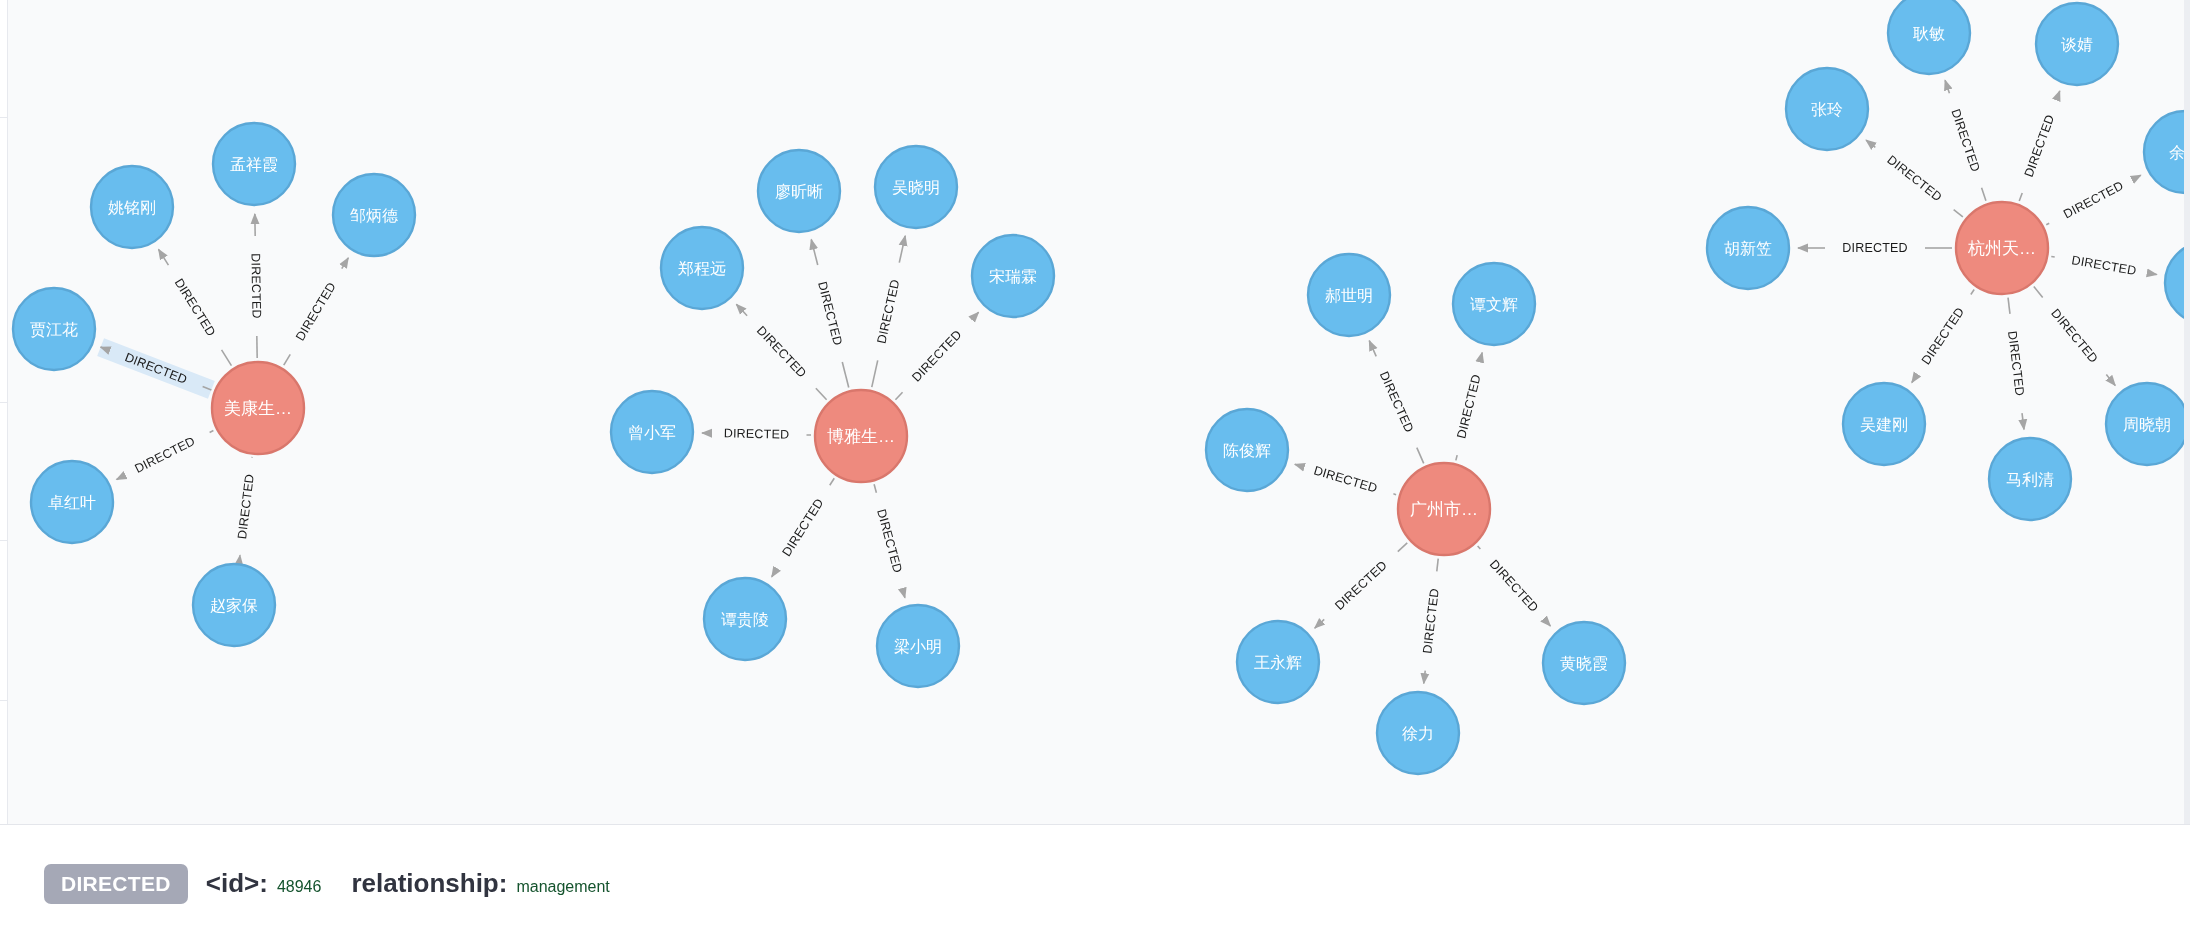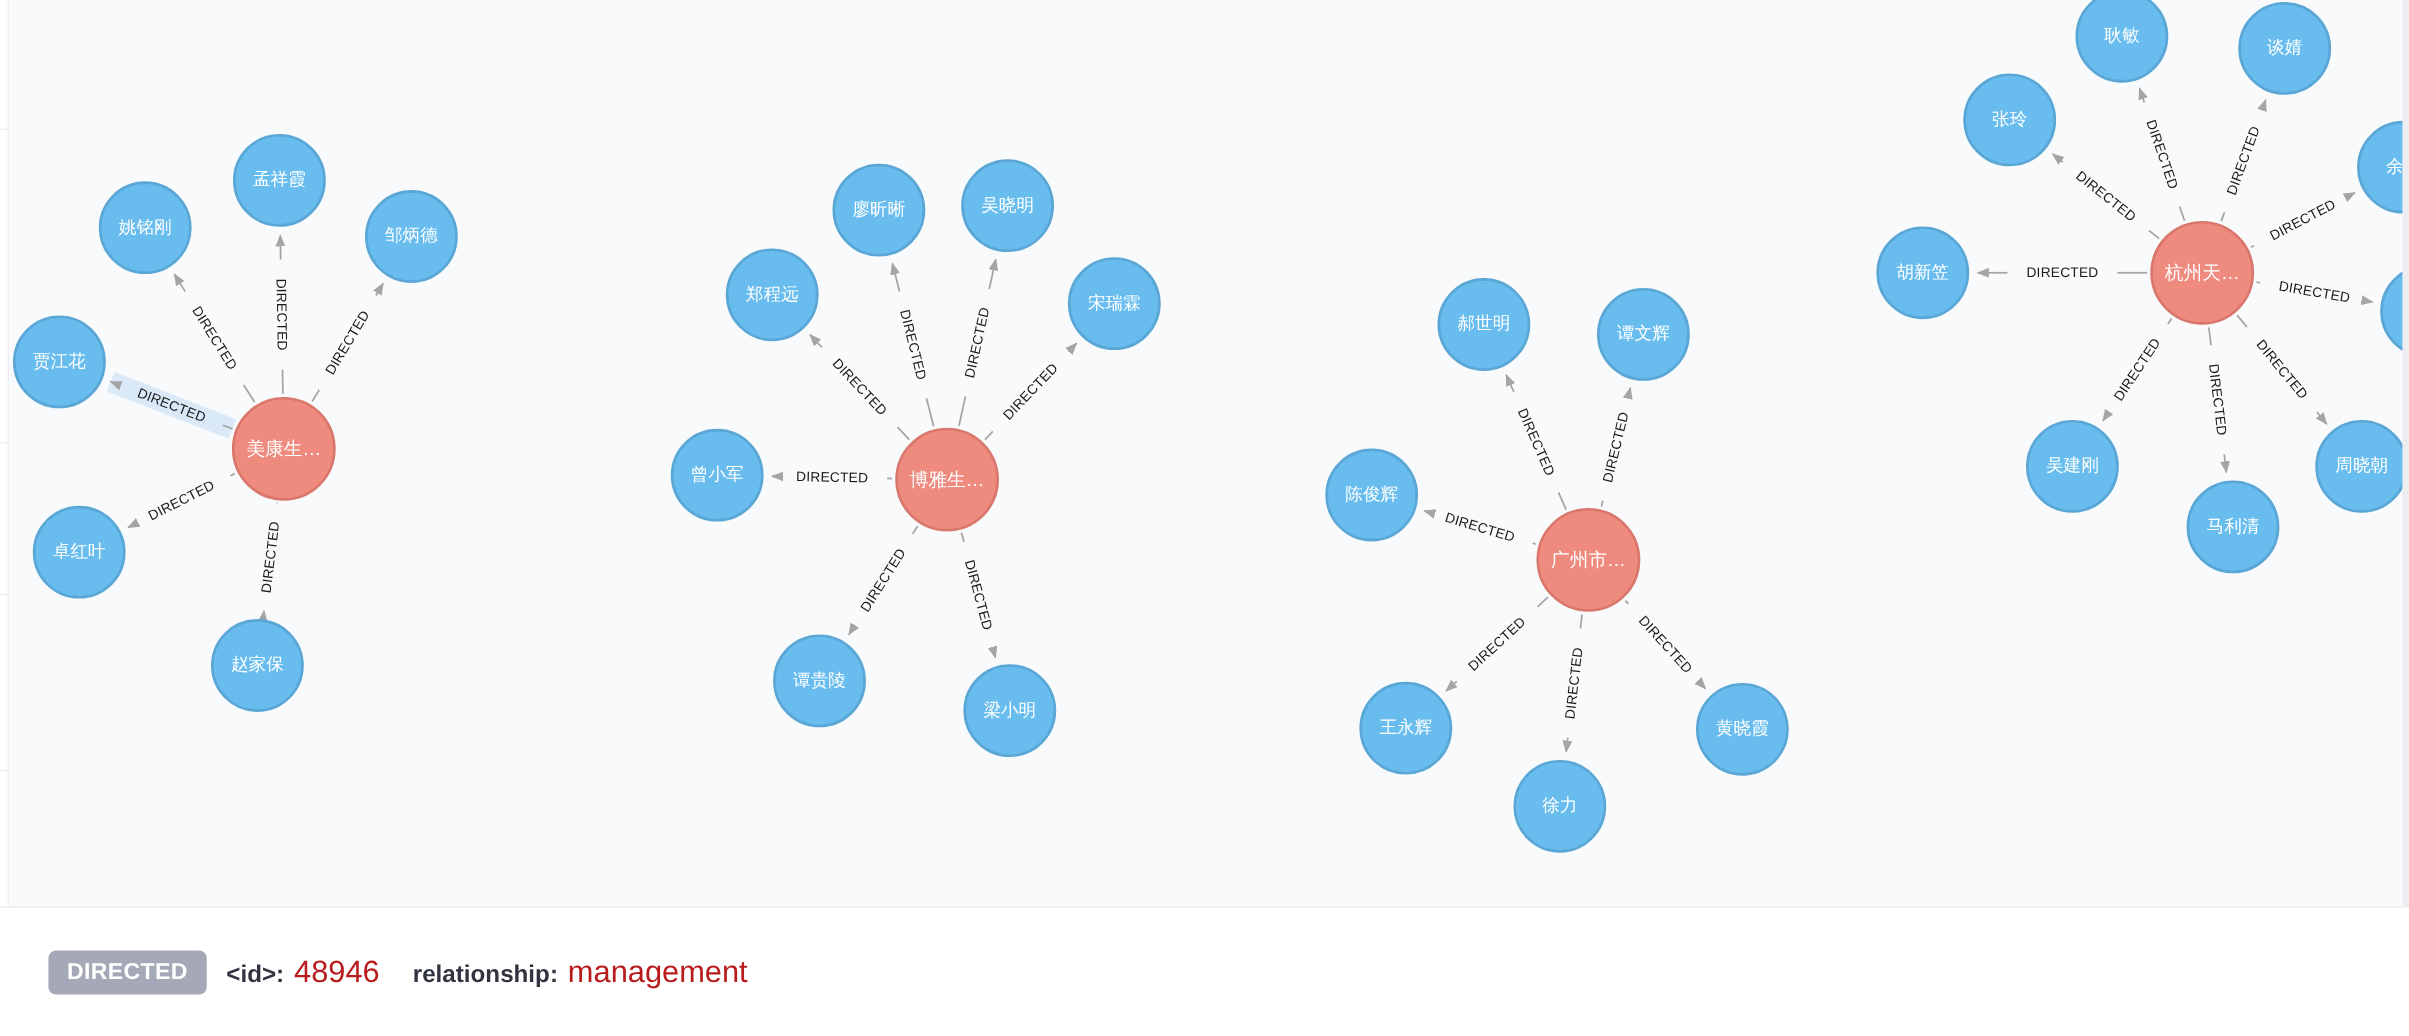--- a/index.html
+++ b/index.html
@@ -123,27 +123,27 @@
     line-height: 1;
     white-space: nowrap;
   }
   .prop {
     display: flex;
     align-items: baseline;
     gap: 9px;
     white-space: nowrap;
   }
   .prop-key {
-    font-size: 22px;
+    font-size: 26px;
     font-weight: bold;
     color: #313440;
   }
   .prop-val {
-    font-size: 28px;
-    color: #b91c1c;
+    font-size: 16px;
+    color: #14532d;
     font-weight: normal;
   }
   .prop-group { display:flex; align-items:baseline; gap: 30px; }
 </style>
 </head>
 <body>
 
 <div id="app">
 
   <div id="graph-canvas">

